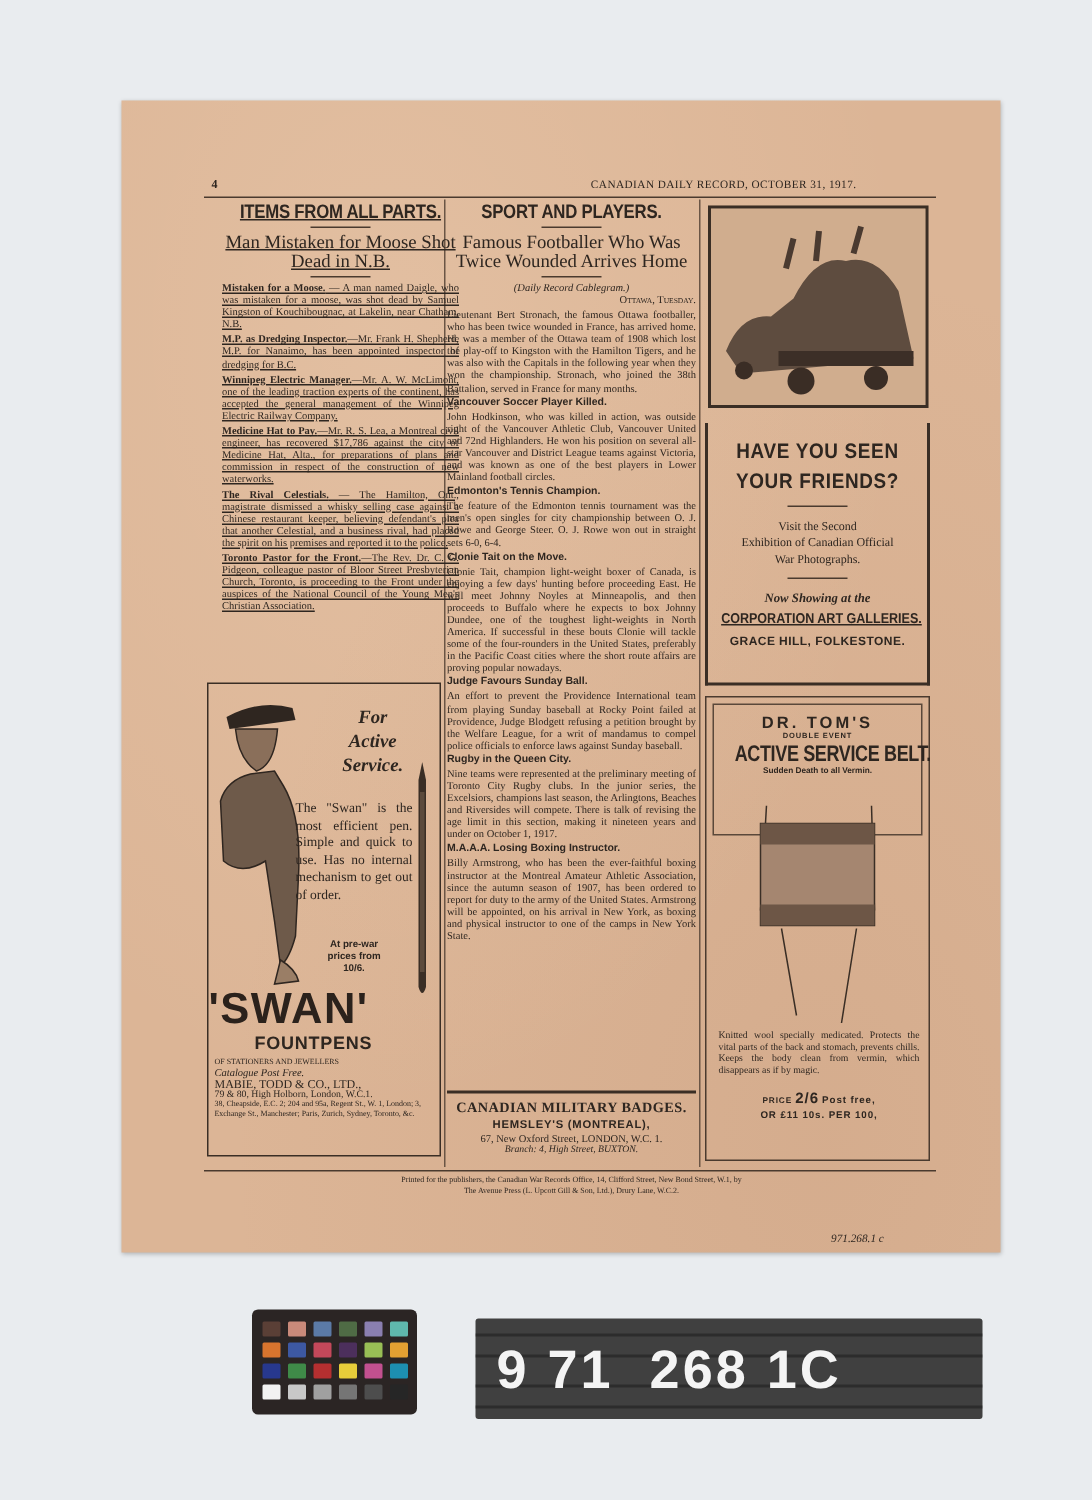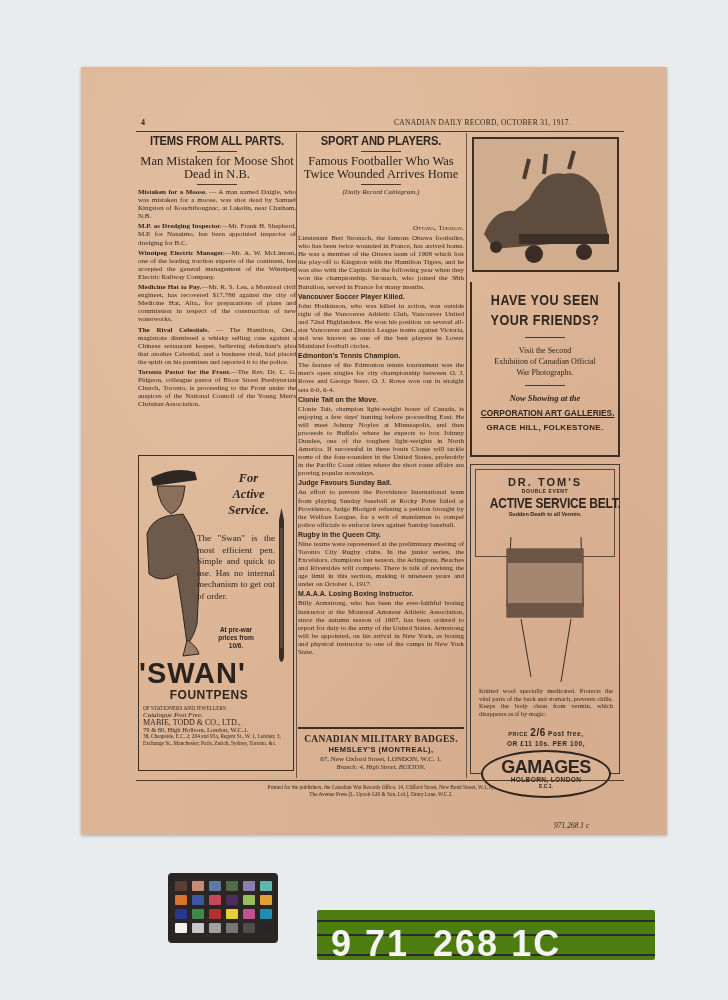--- a/index.html
+++ b/index.html
@@ -9,30 +9,30 @@
     box-shadow: 0 1px 3px rgba(0,0,0,0.25); }
   .sheet::before { content: ""; position: absolute; inset: 0;
     background: radial-gradient(ellipse at 30% 20%, rgba(255,235,210,0.18), transparent 60%),
                 radial-gradient(ellipse at 80% 90%, rgba(160,110,80,0.12), transparent 60%); }
   .abs { position: absolute; }
   .pagehdr { left: 60px; top: 51px; width: 430px; height: 12px; font-size: 7.5px; letter-spacing: .3px; }
   .pagehdr .pnum { position: absolute; left: 0; top: 0; font-weight: bold; font-size: 8px; }
   .pagehdr .ttl { position: absolute; right: 0; top: 0; text-transform: uppercase; }
   .rule { background: #4a3a2e; }
   .col { top: 66px; overflow: hidden; }
-  .col1 { left: 57px; width: 158px; }
+  .col1 { left: 67px; width: 158px; text-decoration: underline; }
   .col2 { left: 217px; width: 166px; }
   .vline { width: 1px; background: #6a5545; }
   .sec-title { font-family: "Liberation Sans", sans-serif; font-weight: bold; font-size: 13px; text-align: center; letter-spacing: -0.2px; transform: scaleX(0.86); transform-origin: center; white-space: nowrap; }
   .short-rule { width: 40px; height: 1px; background: #4a3a2e; margin: 3px auto; }
   .headline { font-size: 12.5px; text-align: center; line-height: 13px; }
   .para { font-size: 7px; line-height: 8.1px; text-align: justify; margin-top: 2px; }
   .para b { font-weight: bold; }
   .subhead { font-family: "Liberation Sans", sans-serif; font-weight: bold; font-size: 7px; margin-top: 2px; }
-  .dateline { font-size: 7px; text-align: right; font-variant: small-caps; margin-top: 28px; }
+  .dateline { font-size: 7px; text-align: right; font-variant: small-caps; }
   .cablegram { font-size: 7px; text-align: center; font-style: italic; margin-top: 2px; }
   
   .swan { left: 57px; top: 388px; width: 156px; height: 316px; border: 1.5px solid #3a2e25; }
   .swan .for { position: absolute; left: 72px; top: 14px; width: 75px; text-align: center; font-style: italic; font-weight: bold; font-size: 12.5px; line-height: 16px; }
   .swan .body { position: absolute; left: 58px; top: 77px; width: 78px; font-size: 9px; line-height: 11.5px; text-align: justify; }
   .swan .prices { position: absolute; left: 62px; top: 170px; width: 70px; text-align: center; font-family: "Liberation Sans", sans-serif; font-weight: bold; font-size: 6.5px; line-height: 8px; }
   .swan .brand { position: absolute; left: 0; top: 201px; width: 140px; font-family: "Liberation Sans", sans-serif; font-weight: bold; font-size: 29px; letter-spacing: 1px; color: #2b221c; }
   .swan .sub { position: absolute; left: 0; top: 232px; width: 140px; text-align: center; font-family: "Liberation Sans", sans-serif; font-weight: bold; font-size: 12px; letter-spacing: 0.5px; }
   .swan .fine { position: absolute; left: 4px; top: 249px; width: 146px; text-align: left; font-size: 5.3px; line-height: 7px; }
   .swan .fine .cat { font-style: italic; font-size: 7px; }
@@ -67,21 +67,21 @@
   .belt .price .mid { font-size: 6.5px; }
   .gamages { left: 400px; top: 683px; width: 130px; height: 48px; border: 2px solid #2f2520; border-radius: 50%; text-align: center; padding-top: 6px; background: #d8b293; }
   .gamages .g1 { font-family: "Liberation Sans", sans-serif; font-weight: bold; font-size: 18px; letter-spacing: -.5px; line-height: 18px; }
   .gamages .g2 { font-family: "Liberation Sans", sans-serif; font-weight: bold; font-size: 6.5px; letter-spacing: .4px; }
   .gamages .g3 { font-family: "Liberation Sans", sans-serif; font-weight: bold; font-size: 5px; }
   .footer { left: 60px; top: 717px; width: 480px; text-align: center; font-size: 5.3px; line-height: 7px; }
   .acc { left: 473px; top: 754px; font-size: 7.5px; font-style: italic; }
   
   .colorchart { position: absolute; left: 168px; top: 873px; width: 110px; height: 70px; background: #2b2524; border-radius: 4px; padding: 8px 7px; display: grid; grid-template-columns: repeat(6, 12px); grid-template-rows: repeat(4, 10px); column-gap: 5px; row-gap: 4px; }
   .swatch { border-radius: 1px; }
-  .accboard { position: absolute; left: 317px; top: 910px; width: 338px; height: 50px; background: #4d7c0f; border-radius: 2px; overflow: hidden; }
+  .accboard { position: absolute; left: 317px; top: 879px; width: 338px; height: 67px; background: #404040; border-radius: 2px; overflow: hidden; }
   .accboard .groove { position: absolute; left: 0; width: 100%; height: 2px; background: #2c2c2c; }
   .accboard .num { position: absolute; left: 0; top: 14px; width: 100%; font-family: "Liberation Sans", sans-serif; font-weight: bold; color: #f4f4f4; font-size: 36px; letter-spacing: 2px; white-space: pre; padding-left: 14px; line-height: 40px; }
 </style>
 </head>
 <body>
 
 <div class="sheet">
 
   <div class="abs pagehdr">
     <span class="pnum">4</span>
@@ -204,25 +204,20 @@
       <rect x="6" y="12" width="76" height="68" fill="#a58670" stroke="#3a2e25"></rect>
       <rect x="6" y="12" width="76" height="14" fill="#6d5646"></rect>
       <rect x="6" y="66" width="76" height="14" fill="#6d5646"></rect>
       <path d="M20 82 L30 140 M70 82 L60 145" stroke="#3a2e25" fill="none"></path>
     </svg>
     <div class="desc">Knitted wool specially medicated. Protects the vital parts of the back and stomach, prevents chills. Keeps the body clean from vermin, which disappears as if by magic.</div>
     <div class="price">
       <div><span>PRICE</span> <span class="big">2/6</span> <span class="mid">Post free,</span></div>
       <div class="mid">OR £11 10s. PER 100,</div>
     </div>
-  </div>
-  <div class="abs gamages">
-    <div class="g1">GAMAGES</div>
-    <div class="g2">HOLBORN, LONDON</div>
-    <div class="g3">E.C.1.</div>
   </div>
 
   <div class="abs rule" style="left:55px;top:713px;width:488px;height:1px;"></div>
   <div class="abs footer">
     <div>Printed for the publishers, the Canadian War Records Office, 14, Clifford Street, New Bond Street, W.1, by</div>
     <div>The Avenue Press (L. Upcott Gill &amp; Son, Ltd.), Drury Lane, W.C.2.</div>
   </div>
   <div class="abs acc">971.268.1 c</div>
 </div>
 

